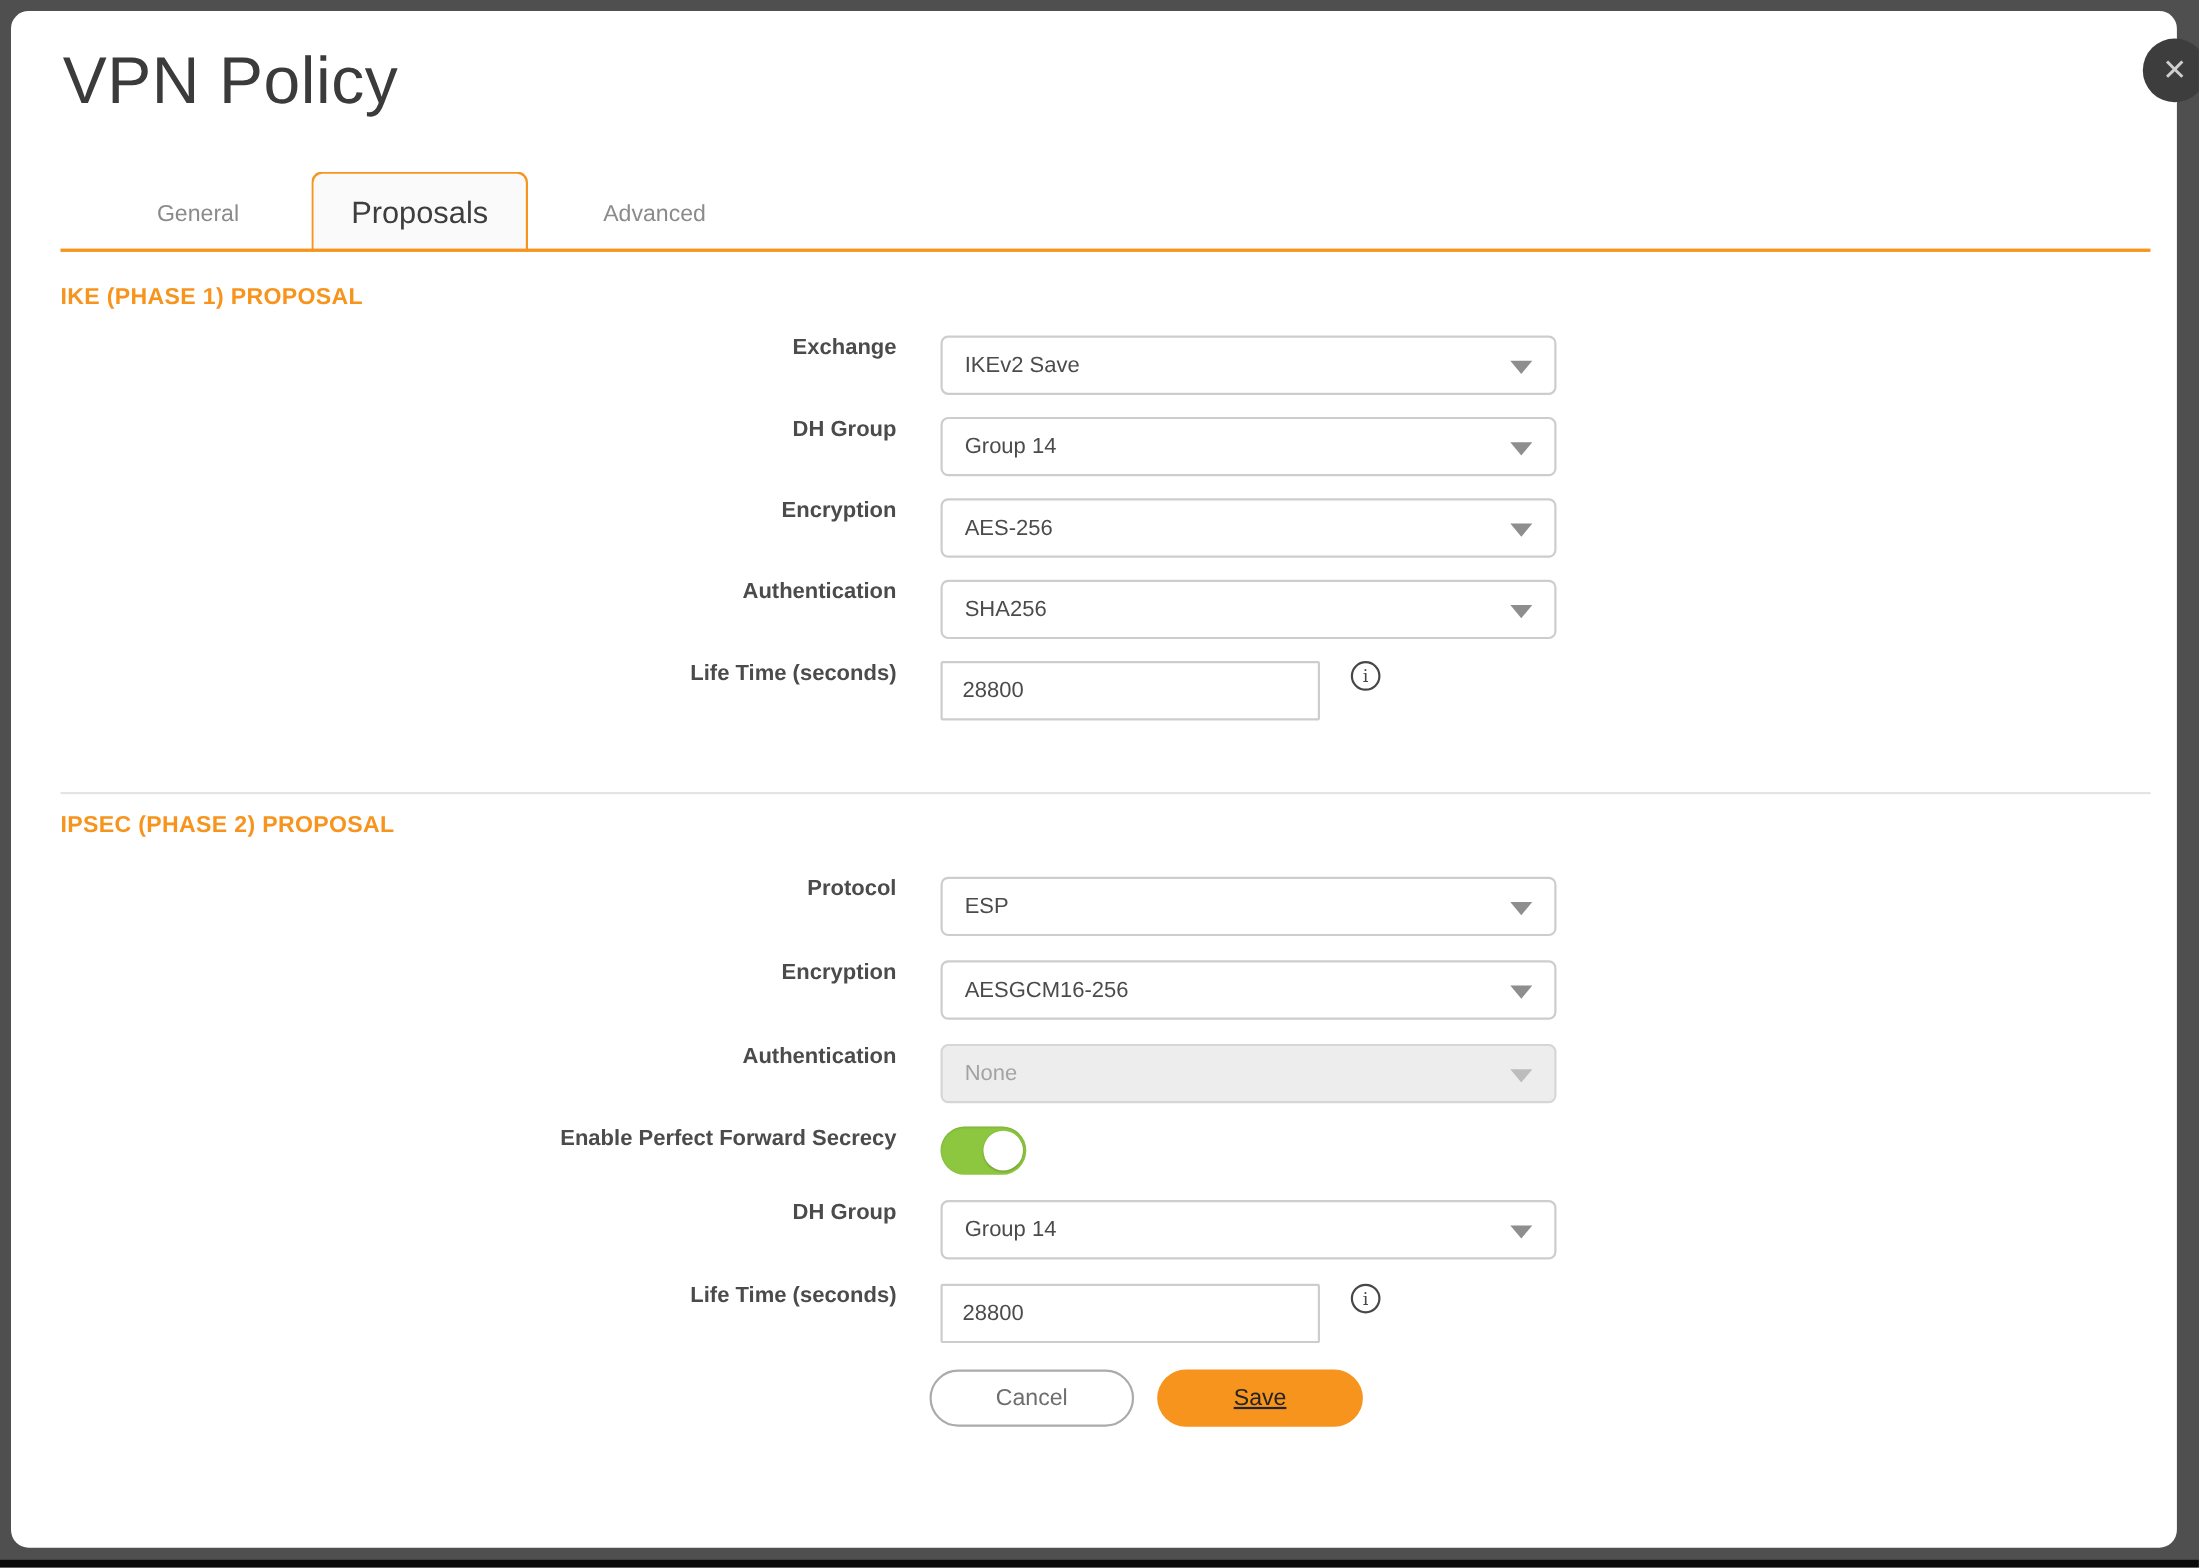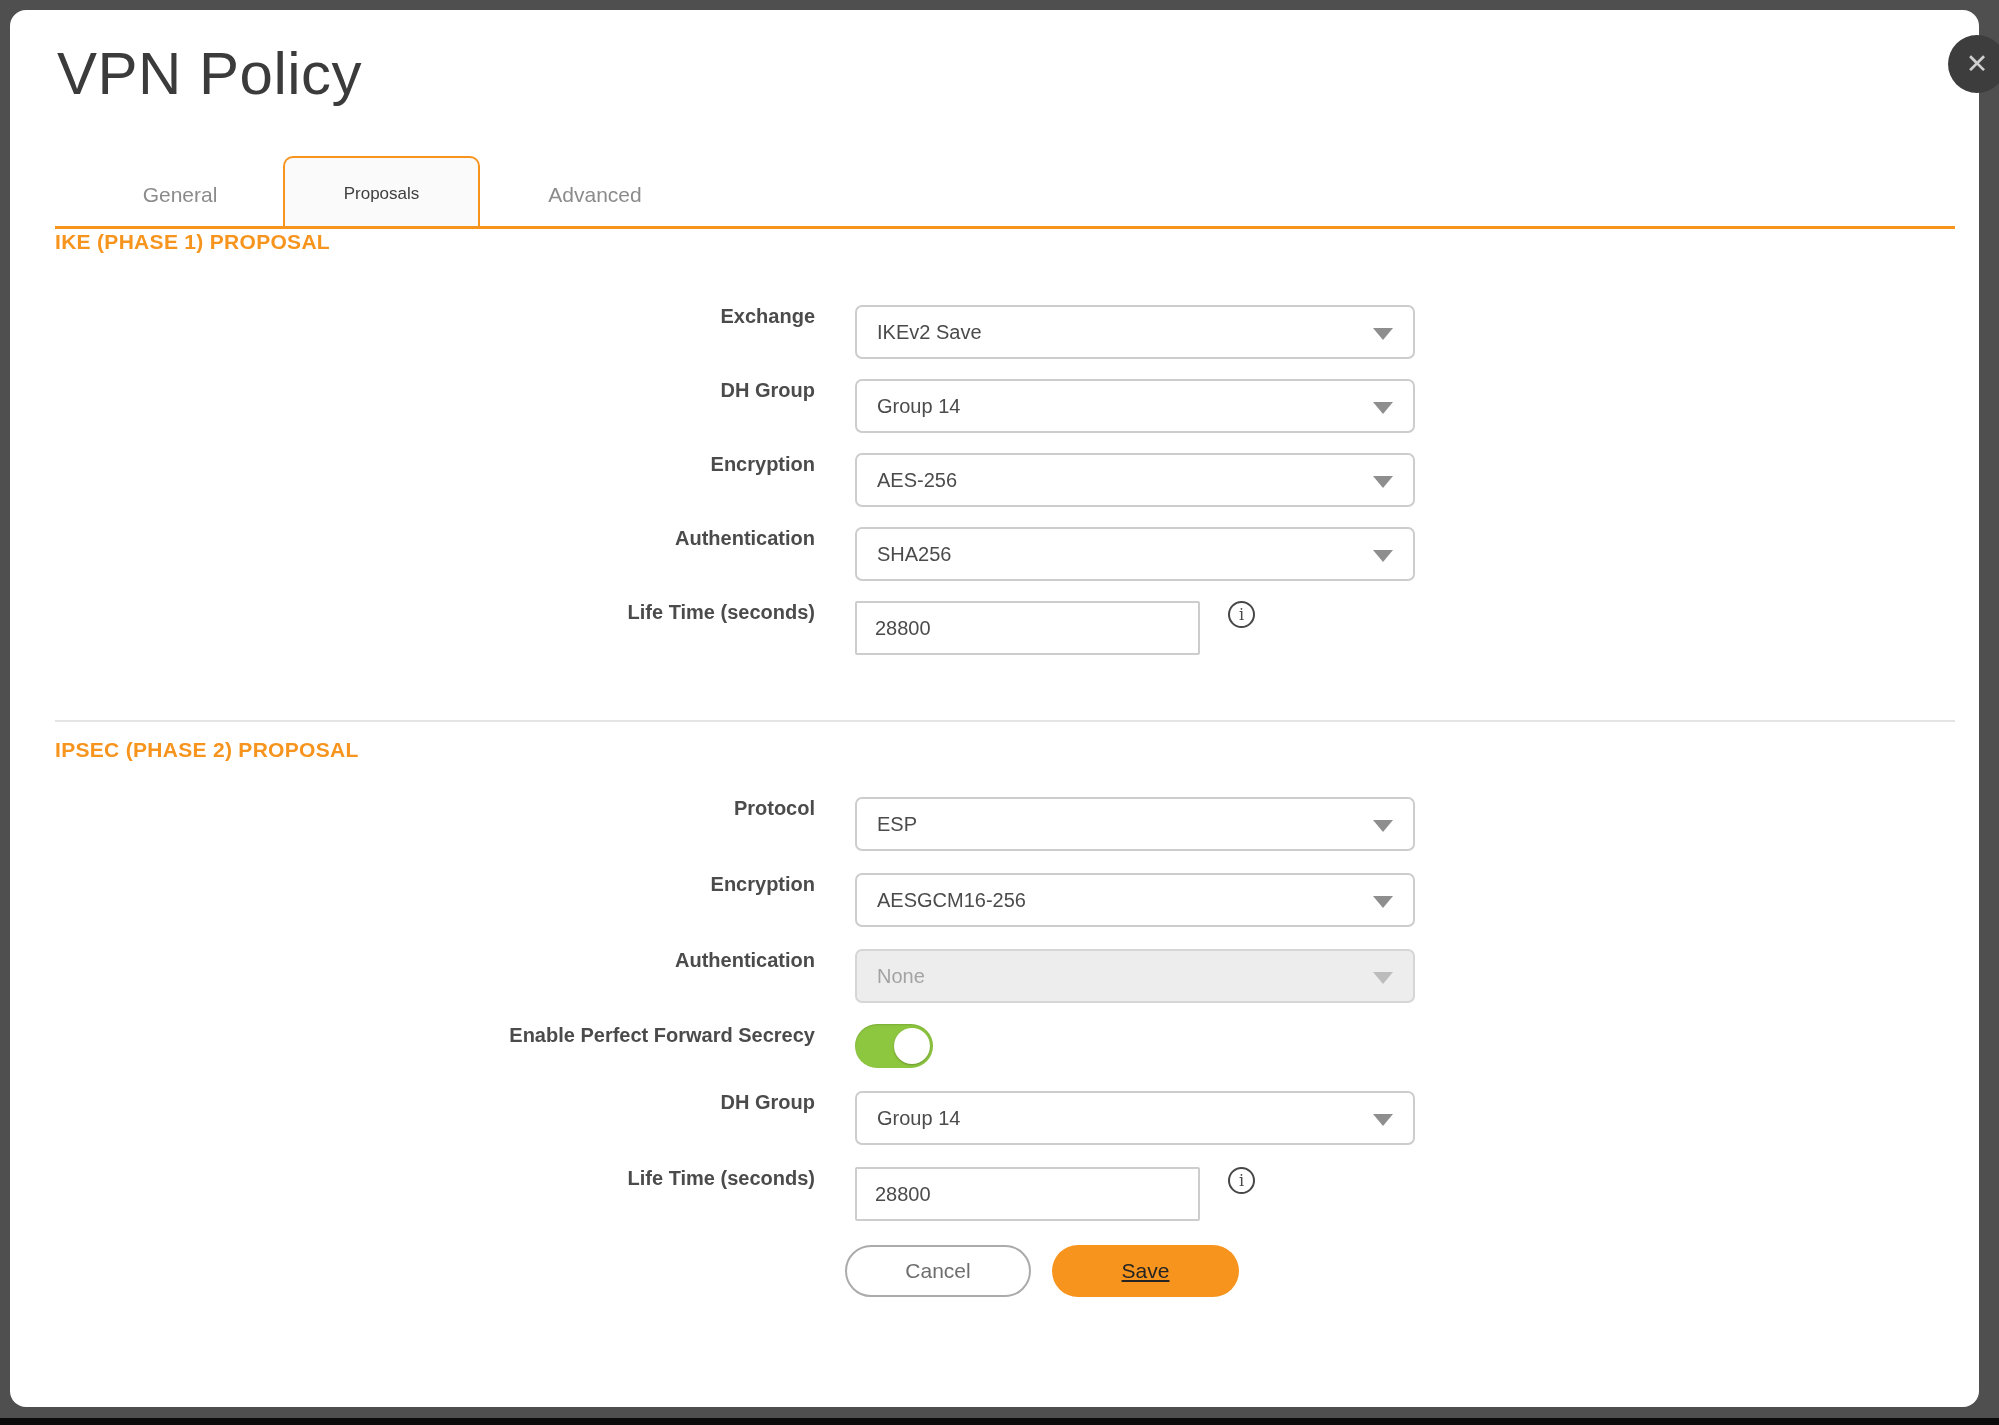--- a/index.html
+++ b/index.html
@@ -18,21 +18,21 @@
 
   
   .tab-underline{position:absolute;left:45px;top:216px;width:1900px;height:3px;background:#f7941d;}
   .tab-label{position:absolute;top:170px;height:30px;line-height:30px;font-size:21px;
           color:#8b8b8b;text-align:center;cursor:pointer;}
   .tab-general{left:70px;width:200px;}
   .tab-advanced{left:485px;width:200px;}
   .tab-active{position:absolute;left:273px;top:146px;width:197px;height:73px;background:#fafafa;
           border:2px solid #f7941d;border-bottom:none;border-radius:10px 10px 0 0;
           box-sizing:border-box;display:flex;align-items:center;justify-content:center;
-          font-size:17px;color:#3e3e3e;cursor:pointer;}
+          font-size:28px;color:#3e3e3e;cursor:pointer;}
 
   
   .section-heading{position:absolute;left:45px;font-size:21px;font-weight:700;color:#f7941d;
           letter-spacing:.3px;}
   .divider{position:absolute;left:45px;top:710px;width:1900px;height:2px;background:#e4e4e4;}
 
   
   .row{position:absolute;left:0;width:100%;height:54px;display:flex;}
   .row-label{width:805px;text-align:right;font-size:20px;font-weight:700;color:#4b4b4b;
           flex:0 0 805px;}
@@ -73,21 +73,21 @@
 
     <div class="dialog-title">VPN Policy</div>
 
     <div class="tab-label tab-general">General</div>
     <div class="tab-active">
       <span>Proposals</span>
     </div>
     <div class="tab-label tab-advanced">Advanced</div>
     <div class="tab-underline"></div>
 
-    <div class="section-heading" style="top:220px;">IKE (PHASE 1) PROPOSAL</div>
+    <div class="section-heading" style="top:248px;">IKE (PHASE 1) PROPOSAL</div>
 
     <div class="row" style="top:295px;">
       <div class="row-label">Exchange</div>
       <div class="control dropdown">
         <span>IKEv2 Save</span>
         <span class="caret"></span>
       </div>
     </div>
 
     <div class="row" style="top:369px;">

